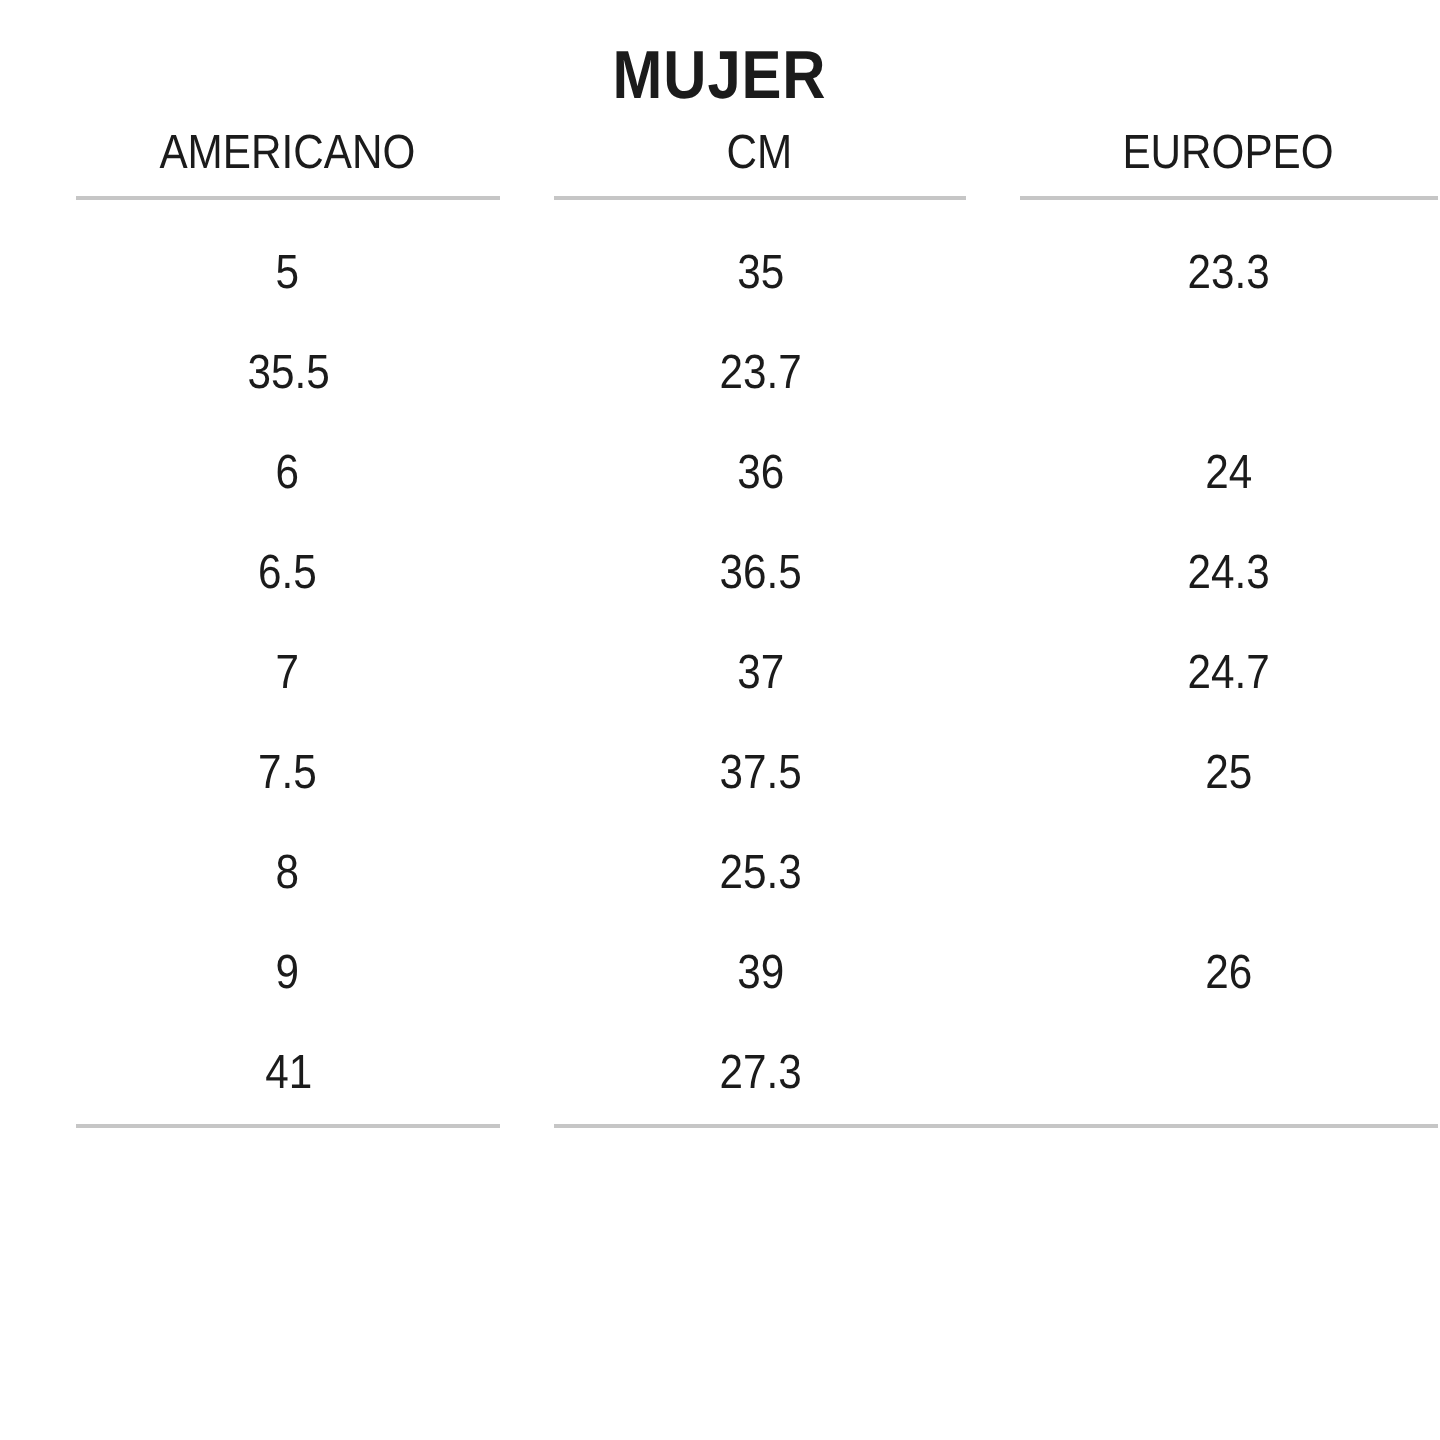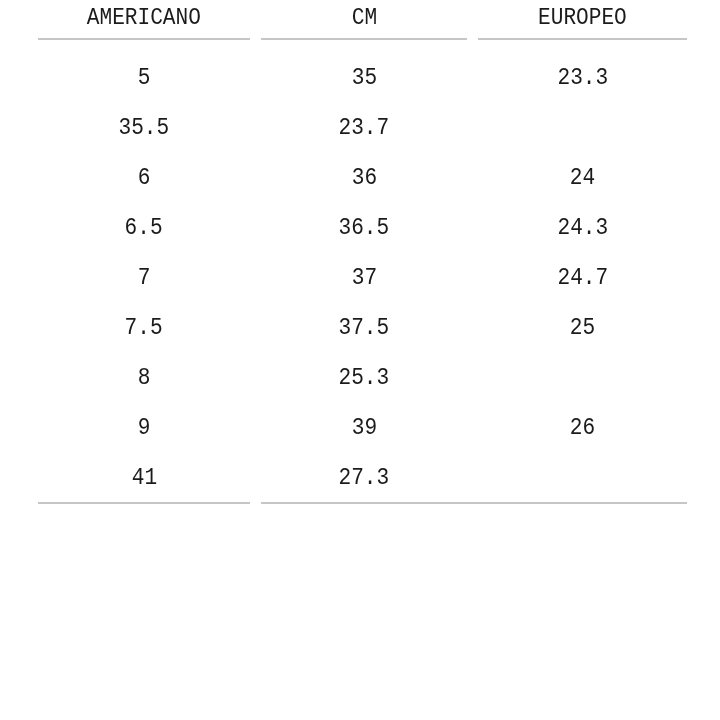--- a/index.html
+++ b/index.html
@@ -27,24 +27,23 @@
     align-items: center;
   }
   .title-wrap .cond {
     font-size: 34px;
     font-weight: bold;
     letter-spacing: 0.5px;
   }
   .grid {
     display: grid;
     grid-template-columns: 212px 206px 209px;
-    column-gap: 11px;
+    column-gap: 27px;
     margin-left: 38px;
     width: 649px;
-    font-family: Liberation Mono, monospace;
   }
   .hdr-cell {
     height: 40px;
     display: flex;
     justify-content: center;
     align-items: flex-end;
     padding-bottom: 7px;
     border-bottom: 2px solid #c6c6c6;
     font-size: 24px;
   }
@@ -61,20 +60,23 @@
     height: 2px;
     background: #c6c6c6;
   }
   .rule-span2 { grid-column: 2 / span 2; }
 </style>
 </head>
 <body>
 
 <div class="canvas">
 
+  <div class="title-wrap">
+    <span class="cond">MUJER</span>
+  </div>
 
   <div class="grid">
     <div class="hdr-cell">
       <span class="cond">AMERICANO</span>
     </div>
     <div class="hdr-cell">
       <span class="cond">CM</span>
     </div>
     <div class="hdr-cell">
       <span class="cond">EUROPEO</span>

